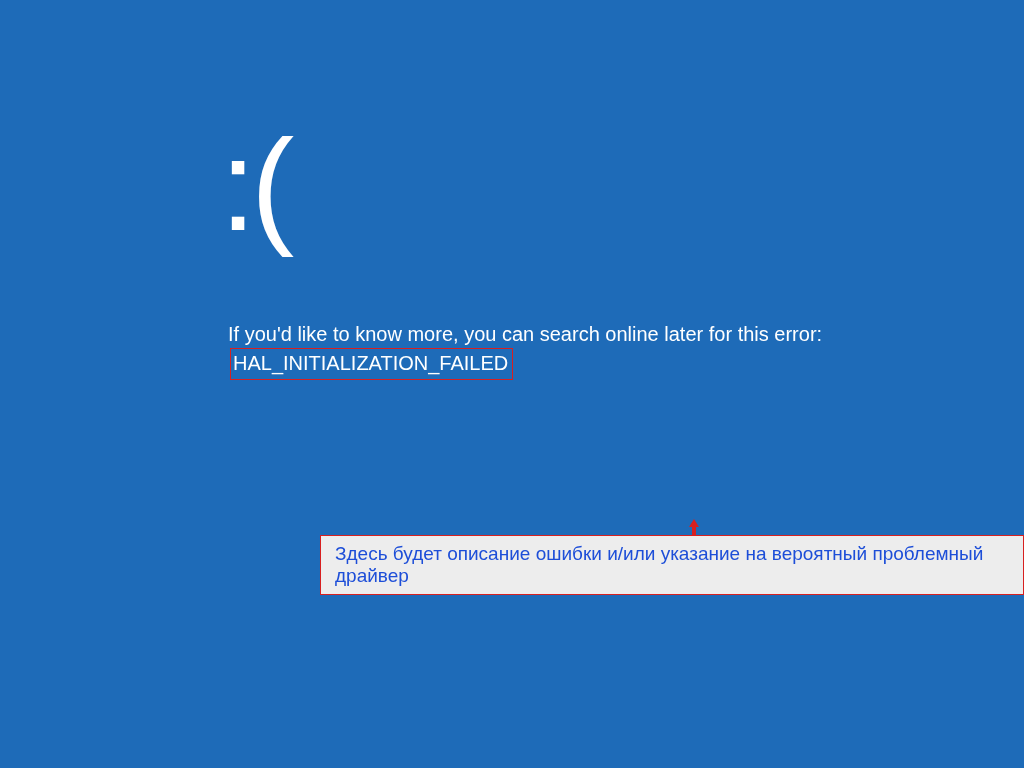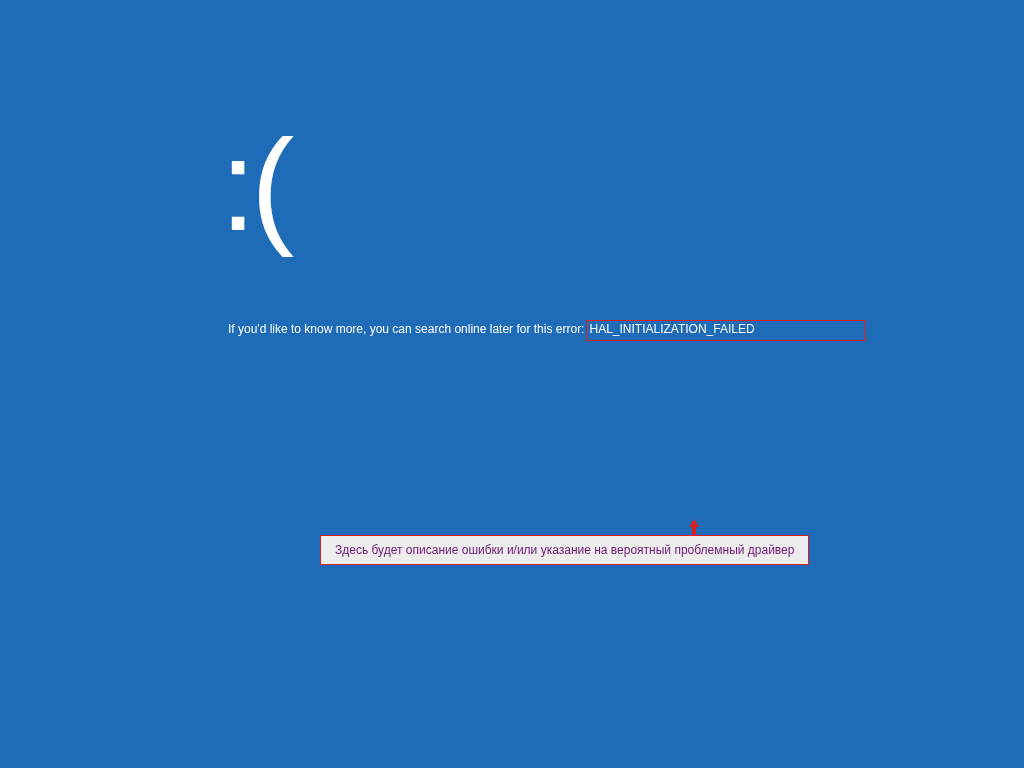--- a/index.html
+++ b/index.html
@@ -31,40 +31,40 @@
       margin-left: -8px;
     }
     .main-message {
       font-size: 25px;
       font-weight: 300;
       line-height: 1.6;
       margin-bottom: 46px;
       letter-spacing: 0.2px;
     }
     .sub-message {
-      font-size: 12px;
+      font-size: 20px;
       font-weight: 300;
       line-height: 1.4;
     }
     .error-code {
       border: 1.5px solid #d82020;
       padding: 0 4px 2px 2px;
       margin-left: 2px;
       display: inline-block;
       min-width: 280px;
     }
     .annotation-box {
       position: absolute;
       left: 320px;
       top: 535px;
       background-color: #ededed;
       border: 1.5px solid #d82020;
       padding: 7px 14px;
-      font-size: 12px;
-      color: #701a75;
+      font-size: 19px;
+      color: #1d4ed8;
       font-family: Arial, sans-serif;
       font-weight: normal;
     }
     .arrow-svg {
       position: absolute;
       left: 688px;
       top: 519px;
       width: 12px;
       height: 16px;
     }

